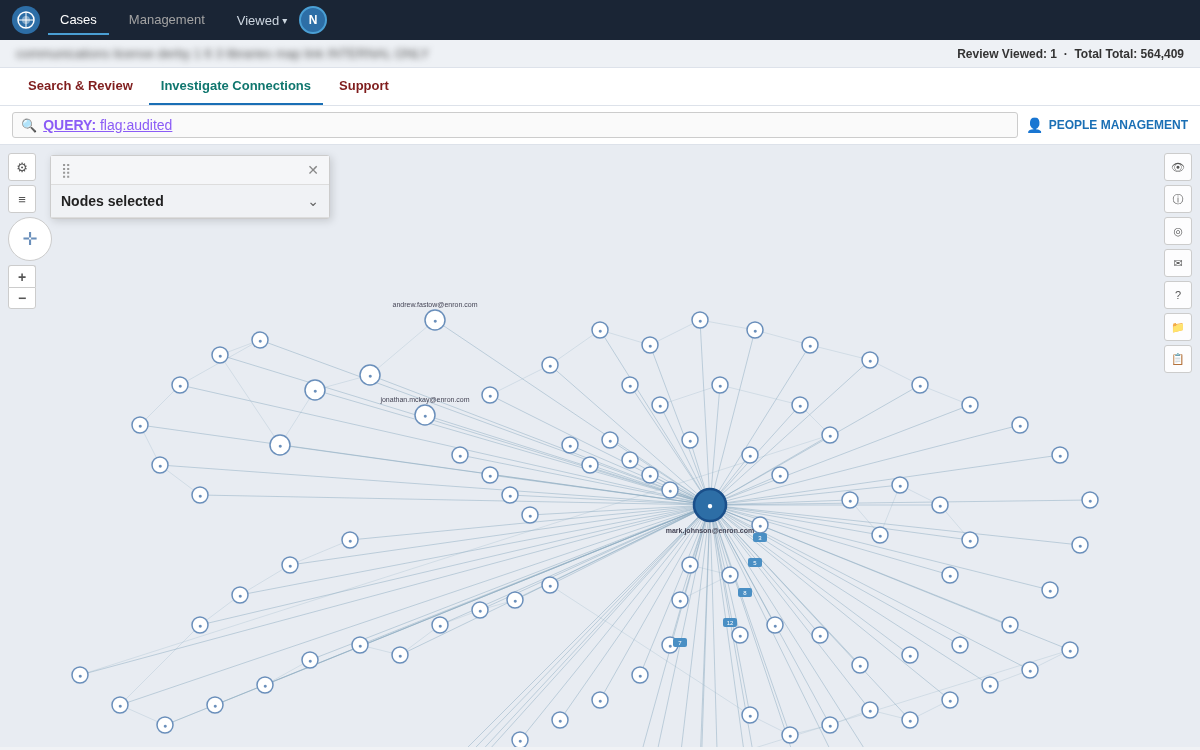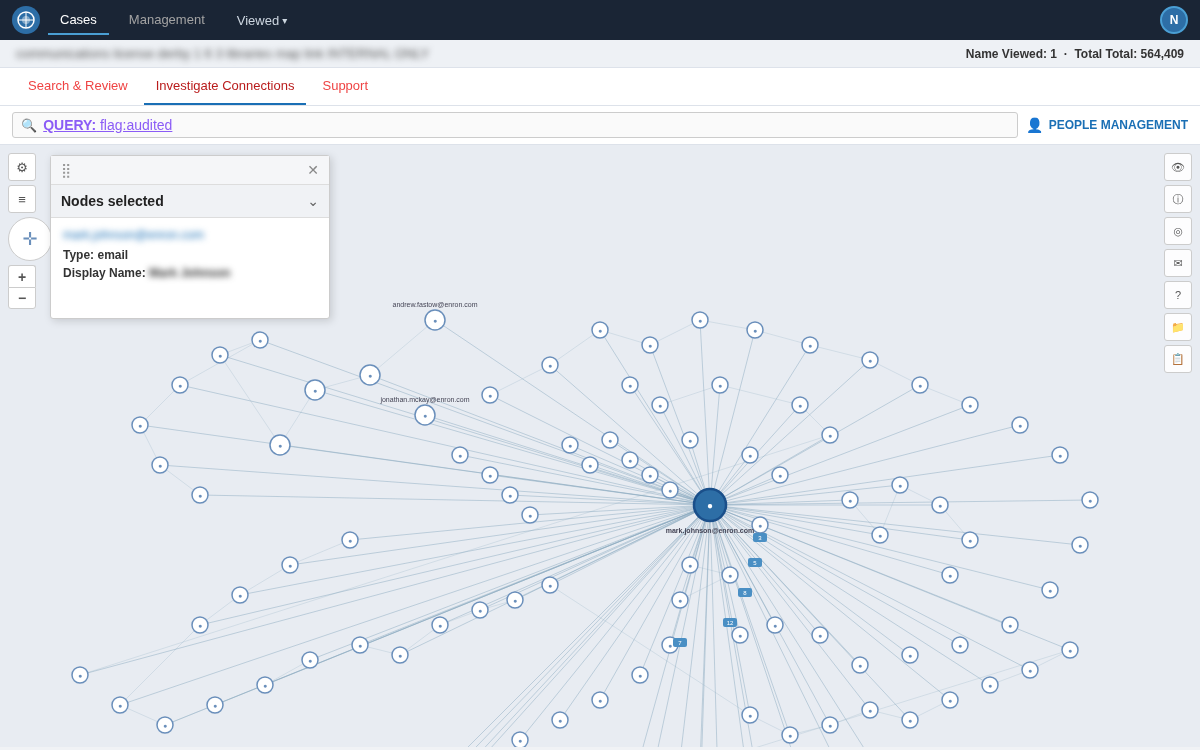--- a/index.html
+++ b/index.html
@@ -2,21 +2,21 @@
 <html><head>
   <meta charset="utf-8">
   <style>
     * { box-sizing: border-box; margin: 0; padding: 0; }
     body { font-family: Arial, sans-serif; background: #f0f2f5; width: 1200px; height: 750px; overflow: hidden; }
 
     
     .top-nav {
       display: flex; align-items: center;
       background: #1a2535; height: 40px; padding: 0 12px;
-      justify-content: space-between;
+      justify-content: flex-start;
     }
     .top-nav-left { display: flex; align-items: center; gap: 8px; }
     .nav-logo {
       width: 28px; height: 28px; border-radius: 50%;
       background: #2d6ea6; display: flex; align-items: center; justify-content: center;
       color: white; font-size: 11px; font-weight: bold;
     }
     .nav-item {
       color: #a3a3a3; font-size: 13px; padding: 6px 12px; cursor: pointer;
       border-bottom: 2px solid transparent;
@@ -40,24 +40,24 @@
     .banner-title { font-size: 13px; color: #555; filter: blur(3px); }
     .banner-meta { font-size: 12px; color: #555; white-space: nowrap; }
     .banner-meta span { color: #333; font-weight: bold; }
 
     
     .tabs {
       background: white; display: flex; align-items: center;
       padding: 0 16px; border-bottom: 1px solid #dde2ea; height: 38px;
     }
     .tab {
-      font-size: 13px; color: #ef4444; padding: 10px 12px; cursor: pointer;
-      border-bottom: 2px solid transparent; margin-right: 4px;
-    }
-    .tab.active { color: #b91c1c; border-bottom: 2px solid #1a6fb5; font-weight: 400; }
+      font-size: 13px; color: #7f1d1d; padding: 10px 12px; cursor: pointer;
+      border-bottom: 2px solid transparent; margin-right: 4px; font-weight: bold;
+    }
+    .tab.active { color: #0f766e; border-bottom: 2px solid #1a6fb5; font-weight: 700; }
 
     
     .toolbar {
       background: white; display: flex; align-items: center;
       padding: 6px 12px; border-bottom: 1px solid #dde2ea; gap: 8px;
     }
     .search-bar {
       flex: 1; display: flex; align-items: center;
       border: 1px solid #ccc; border-radius: 3px;
       padding: 4px 8px; background: #fafafa;
@@ -175,21 +175,21 @@
       <span>Viewed</span>
       <span class="support-arrow">▾</span>
     </div>
   </div>
   <div class="nav-avatar">N</div>
 </nav>
 
 <div class="banner">
   <div class="banner-title">communications license derby 1 6 3 libraries map link INTERNAL ONLY</div>
   <div class="banner-meta">
-    <span>Name Viewed:</span>
+    <span>Review Viewed:</span>
     <span>1</span>
     &nbsp;<span>·</span>&nbsp;
     <span>Total Total:</span>
     <span>564,409</span>
   </div>
 </div>
 
 <div class="tabs">
   <div class="tab">Search &amp; Review</div>
   <div class="tab active">Investigate Connections</div>
@@ -861,26 +861,15 @@
 
   <div class="panel">
     <div class="panel-header">
       <span class="panel-drag-handle">⣿</span>
       <span class="panel-close">✕</span>
     </div>
     <div class="panel-title-row">
       <span class="panel-title">Nodes selected</span>
       <span class="panel-chevron">⌄</span>
     </div>
-    <div class="panel-content">
-      <div class="panel-email">mark.johnson@enron.com</div>
-      <div class="panel-field">
-        <span>Type:</span>
-        <span>email</span>
-      </div>
-      <div class="panel-field">
-        <span>Display Name:</span>
-        <span class="panel-display">Mark Johnson</span>
-      </div>
-    </div>
   </div>
 
 </div>
 
 </body></html>

